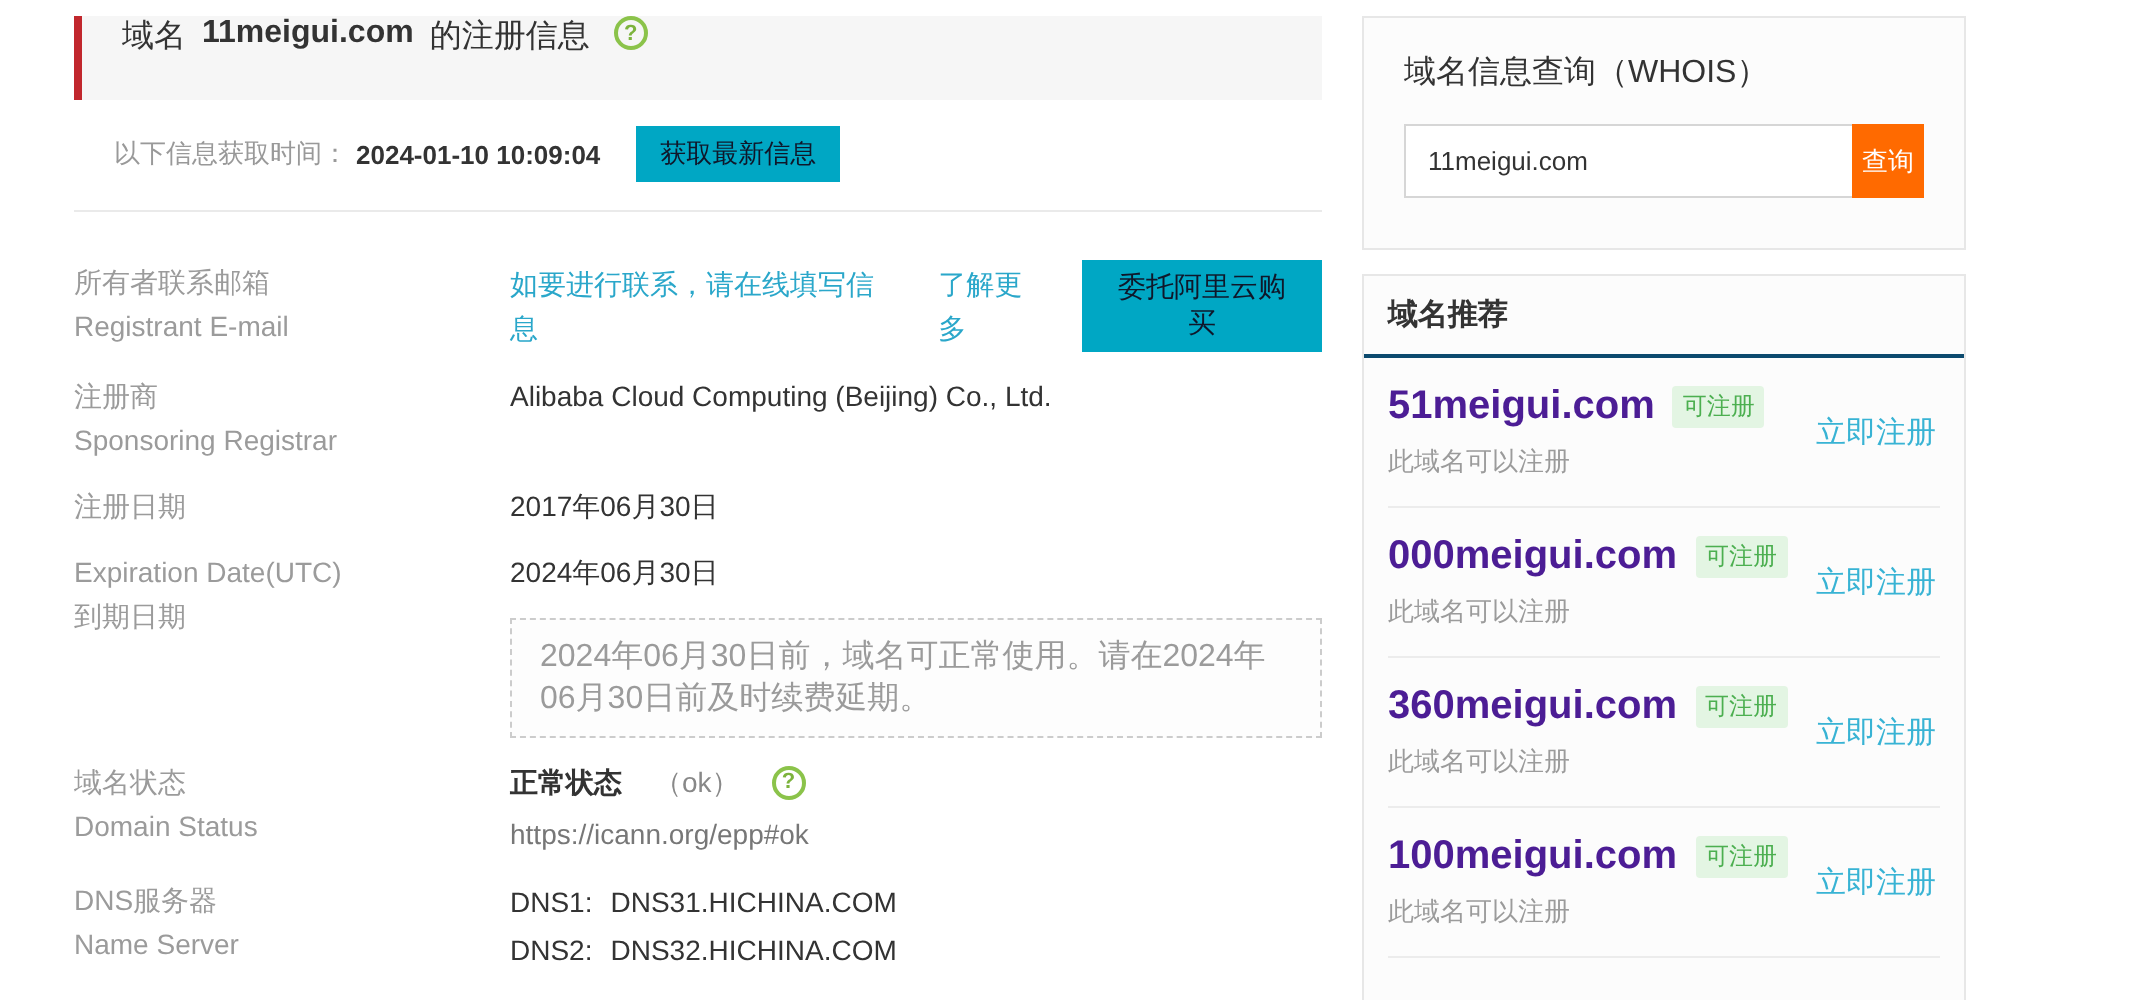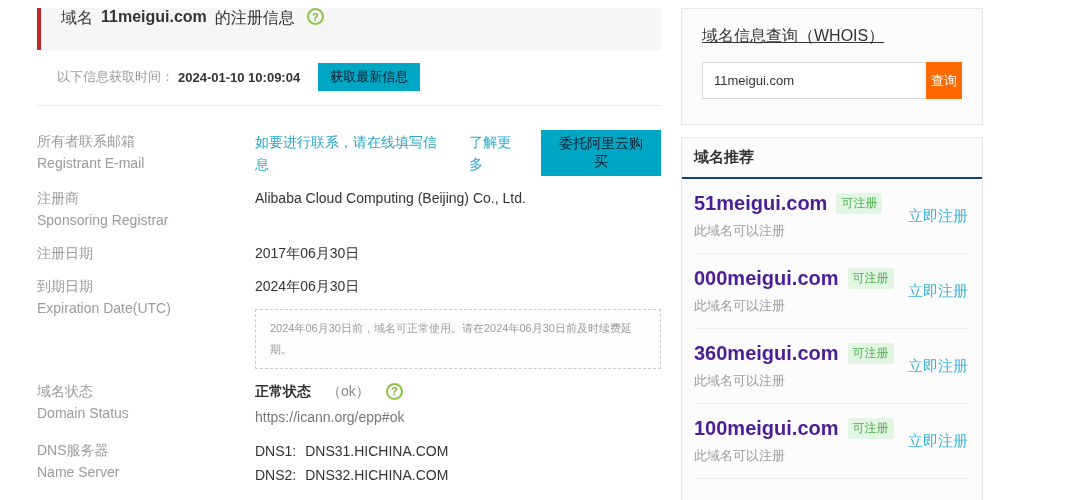--- a/index.html
+++ b/index.html
@@ -23,33 +23,33 @@
   .btn-cyan.lg { font-size:14px; padding:5px 13px; }
   .divider { border-top:1px solid #eaeaea; margin-top:14px; }
   .fields { margin-top:24px; }
   .field-row { display:flex; margin-bottom:11px; }
   .labels { width:181px; text-align:left; color:#9b9b9b; font-size:14px; line-height:22px; flex-shrink:0; }
   .value { padding-left:37px; font-size:14px; color:#333; line-height:22px; flex:1; }
   .links-row { display:flex; align-items:center; }
   .link { color:#2aa7ca; text-decoration:none; cursor:pointer; font-size:14px; }
   .link.more { margin-left:26px; }
   .notice-box { margin-top:12px; border:1px dashed #ccc; padding:8px 14px; color:#9b9b9b;
-    font-size:11px; line-height:21px; background:#fdfdfd; }
+    font-size:16px; line-height:21px; background:#fdfdfd; }
   .status-line { display:flex; align-items:center; }
   .status-main { font-weight:bold; color:#333; }
   .status-suffix { color:#888; margin-left:16px; }
   .status-line .help-icon { margin-left:16px; }
   .status-url { color:#777; margin-top:4px; }
   .dns-line { line-height:24px; }
   .dns-val { margin-left:9px; }
 
   
   .card { position:absolute; left:681px; width:302px; border:1px solid #e7e7e7; background:#fcfcfc; }
   .whois-card { top:8px; height:117px; padding:17px 20px; }
-  .whois-title { font-size:16px; color:#333;text-decoration:underline; }
+  .whois-title { font-size:16px; color:#333; }
   .search-row { display:flex; margin-top:15px; }
   .search-input { flex:1; height:37px; border:1px solid #d6d6d6; background:#fff; padding:0 11px;
     font-size:13px; color:#333; border-right:none; font-family:inherit; outline:none; }
   .search-btn { width:36px; height:37px; background:#ff6a00; color:#fff; border:none; font-size:13px;
     padding:0 3px; cursor:pointer; font-family:inherit; line-height:15px; }
   .recommend-card { top:137px; height:410px; padding:0 12px; }
   .rec-header { height:41px; display:flex; align-items:center; font-size:15px; font-weight:bold;
     color:#333; border-bottom:2px solid #0c4a6e; margin:0 -12px; padding:0 12px; }
   .rec-item { display:flex; align-items:center; border-bottom:1px solid #ececec; min-height:71px; }
   .rec-item.last { border-bottom:none; }
@@ -113,22 +113,22 @@
 
       <div class="field-row">
         <div class="labels">
           <div>注册日期</div>
         </div>
         <div class="value">2017年06月30日</div>
       </div>
 
       <div class="field-row">
         <div class="labels">
+          <div>Expiration Date(UTC)</div>
           <div>到期日期</div>
-          <div>Expiration Date(UTC)</div>
         </div>
         <div class="value">
           <div>2024年06月30日</div>
           <div class="notice-box">2024年06月30日前，域名可正常使用。请在2024年06月30日前及时续费延期。</div>
         </div>
       </div>
 
       <div class="field-row">
         <div class="labels">
           <div>域名状态</div>

